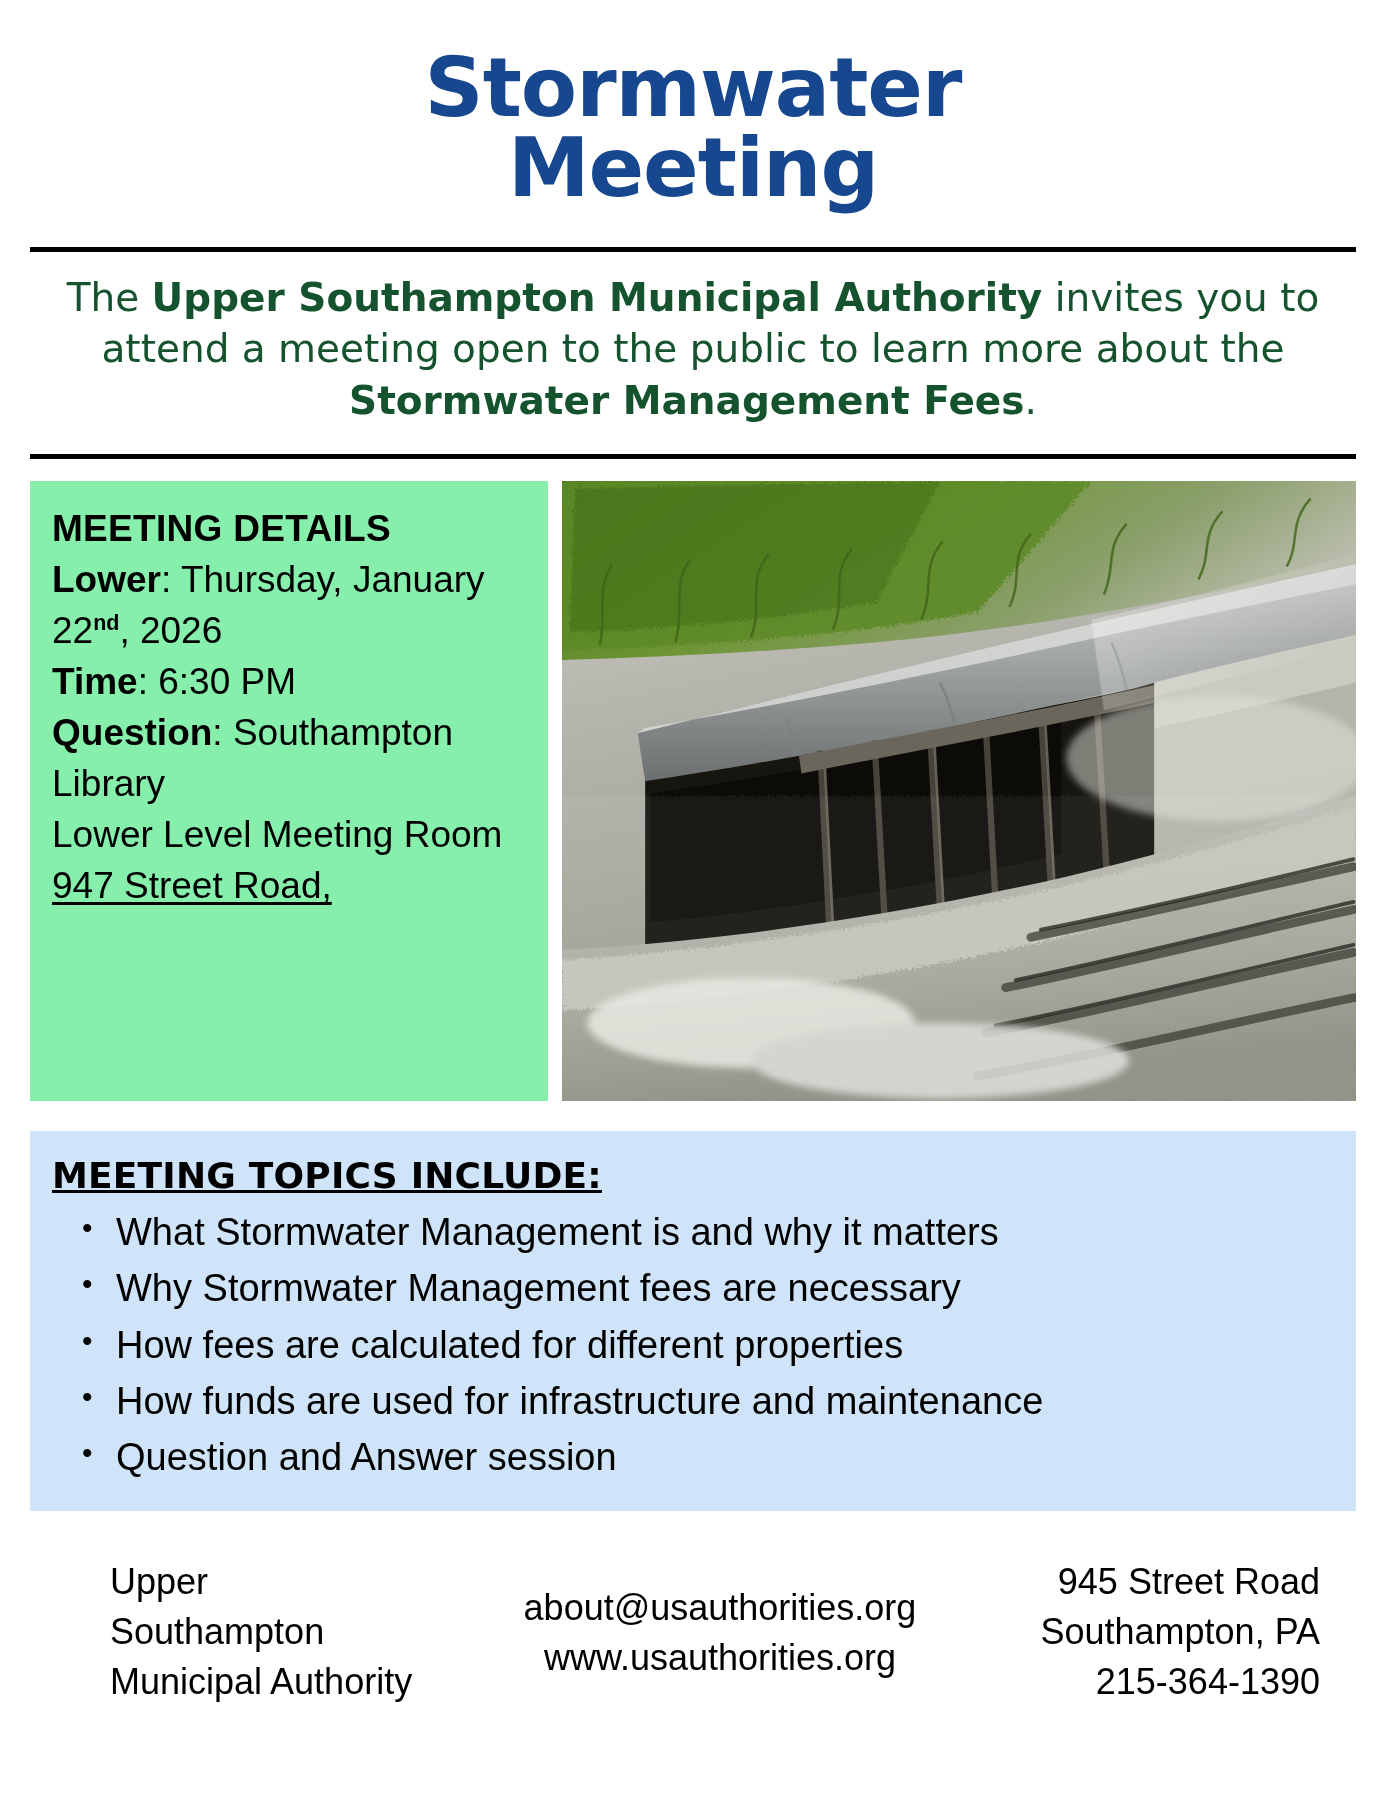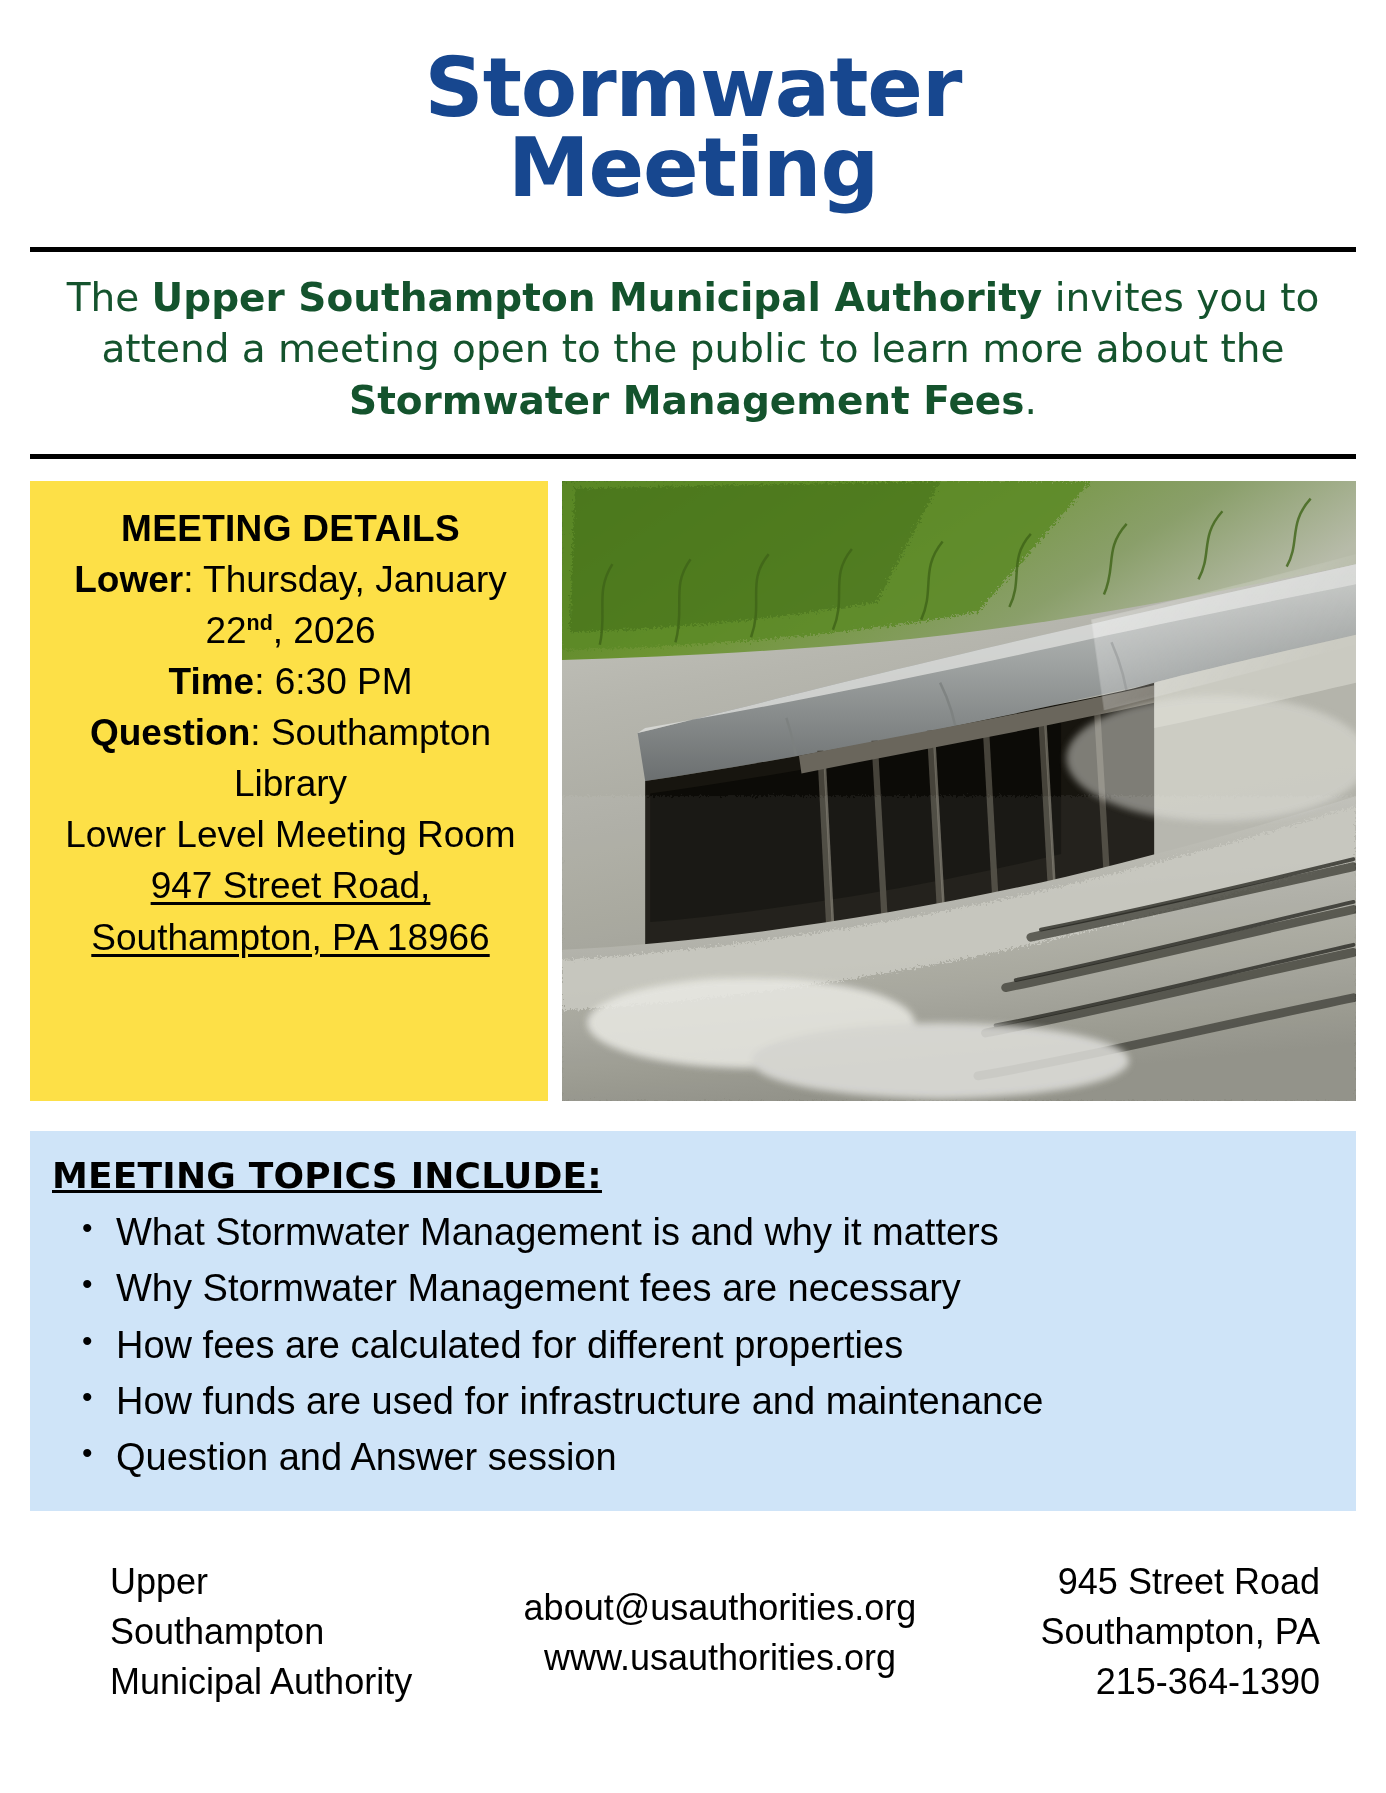--- a/index.html
+++ b/index.html
@@ -58,26 +58,25 @@
   .intro b { font-weight: bold; }
 
   
   .mid {
     display: flex;
     gap: 14px;
     margin-top: 22px;
     align-items: stretch;
   }
   .details-box {
-    background: #fde047;
+    background: #86efac;
     width: 518px;
     flex: 0 0 518px;
     box-sizing: border-box;
-    padding: 22px 12px 16px 15px;
-    text-align: center;
+    padding: 22px 12px 16px 22px;
     font-size: 37px;
     line-height: 1.38;
   }
   .details-heading {
     font-weight: bold;
     font-size: 37px;
     letter-spacing: 0.3px;
   }
   .details-box b { font-weight: bold; }
   .details-box sup {
@@ -175,21 +174,20 @@
         <b>Time</b><span>: 6:30 PM</span>
       </div>
 
       <div>
         <b>Question</b><span>: Southampton Library</span>
       </div>
 
       <div>Lower Level Meeting Room</div>
 
       <div class="uline">947 Street Road,</div>
-      <div class="uline">Southampton, PA 18966</div>
     </div>
 
     <div class="photo">
       <svg viewBox="0 0 630 492" preserveAspectRatio="none" aria-hidden="true">
         <defs>
           <linearGradient id="grassG" x1="0" y1="0" x2="1" y2="0.35">
             <stop offset="0%" stop-color="#4e7a22"></stop>
             <stop offset="40%" stop-color="#6d9433"></stop>
             <stop offset="75%" stop-color="#8a9f6a"></stop>
             <stop offset="100%" stop-color="#b7bba9"></stop>

